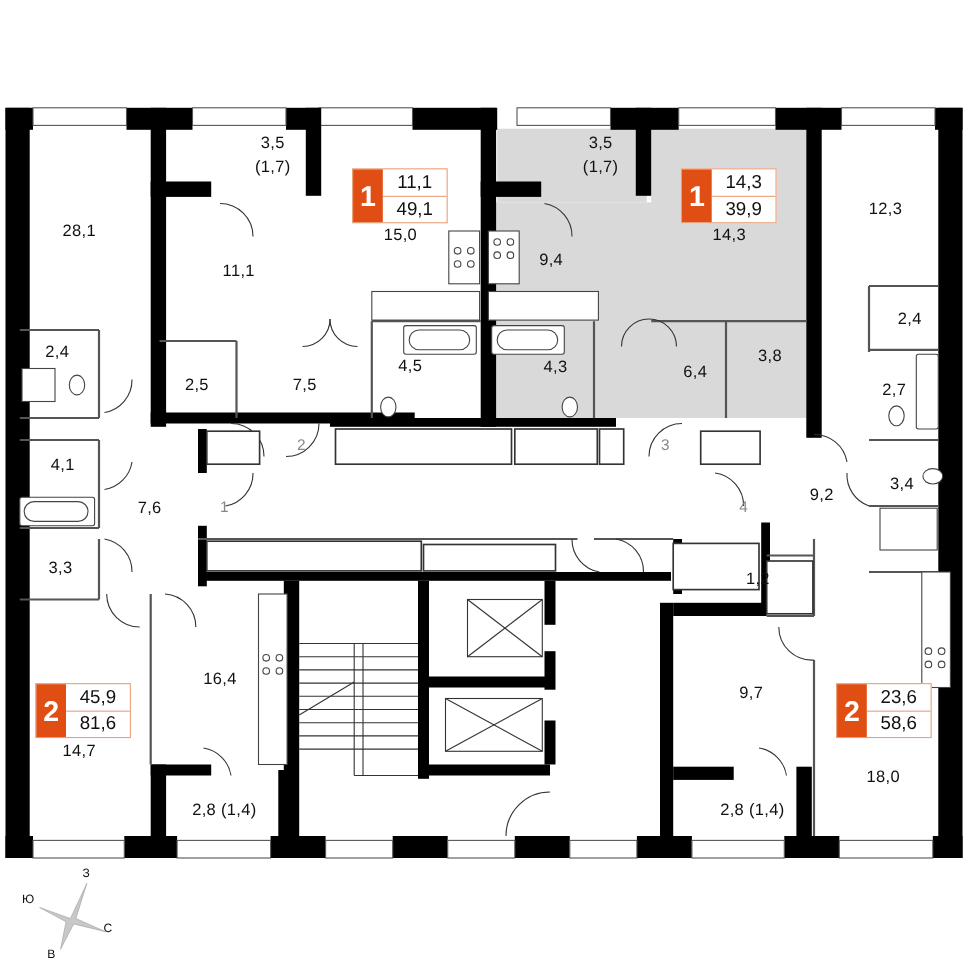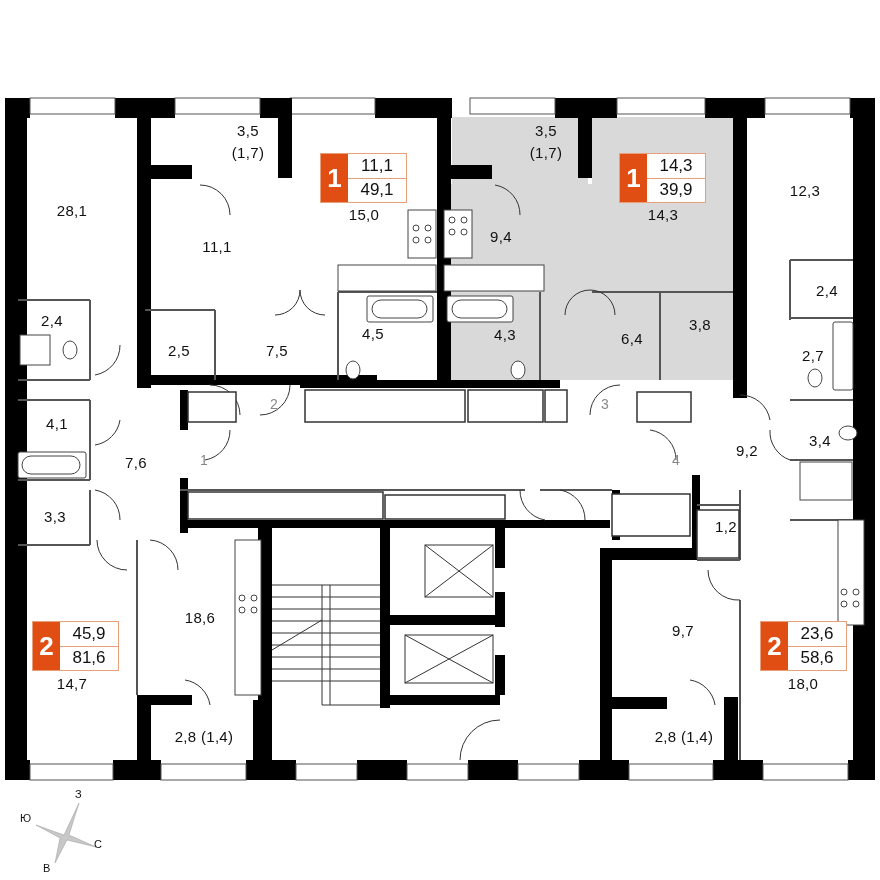--- a/index.html
+++ b/index.html
@@ -258,25 +258,25 @@
   <div class="lbl" style="left:632px;top:338px">6,4</div>
   <div class="lbl" style="left:700px;top:324px">3,8</div>
   <div class="lbl" style="left:805px;top:190px">12,3</div>
   <div class="lbl" style="left:827px;top:290px">2,4</div>
   <div class="lbl" style="left:813px;top:355px">2,7</div>
   <div class="lbl" style="left:57px;top:423px">4,1</div>
   <div class="lbl" style="left:136px;top:462px">7,6</div>
   <div class="lbl" style="left:55px;top:516px">3,3</div>
   <div class="lbl" style="left:747px;top:450px">9,2</div>
   <div class="lbl" style="left:820px;top:440px">3,4</div>
-  <div class="lbl" style="left:726px;top:526px">1,2</div>
-  <div class="lbl" style="left:200px;top:617px">18,6</div>
+  <div class="lbl" style="left:689px;top:526px">1,2</div>
+  <div class="lbl" style="left:200px;top:617px">16,4</div>
   <div class="lbl" style="left:683px;top:630px">9,7</div>
   <div class="lbl" style="left:72px;top:683px">14,7</div>
-  <div class="lbl" style="left:803px;top:683px">18,0</div>
+  <div class="lbl" style="left:803px;top:706px">18,0</div>
   <div class="lbl" style="left:204px;top:736px">2,8 (1,4)</div>
   <div class="lbl" style="left:684px;top:736px">2,8 (1,4)</div>
 </div>
 
 <div>
   <div class="lbl ent" style="left:204px;top:460px">1</div>
   <div class="lbl ent" style="left:274px;top:404px">2</div>
   <div class="lbl ent" style="left:605px;top:404px">3</div>
   <div class="lbl ent" style="left:676px;top:460px">4</div>
 </div>

